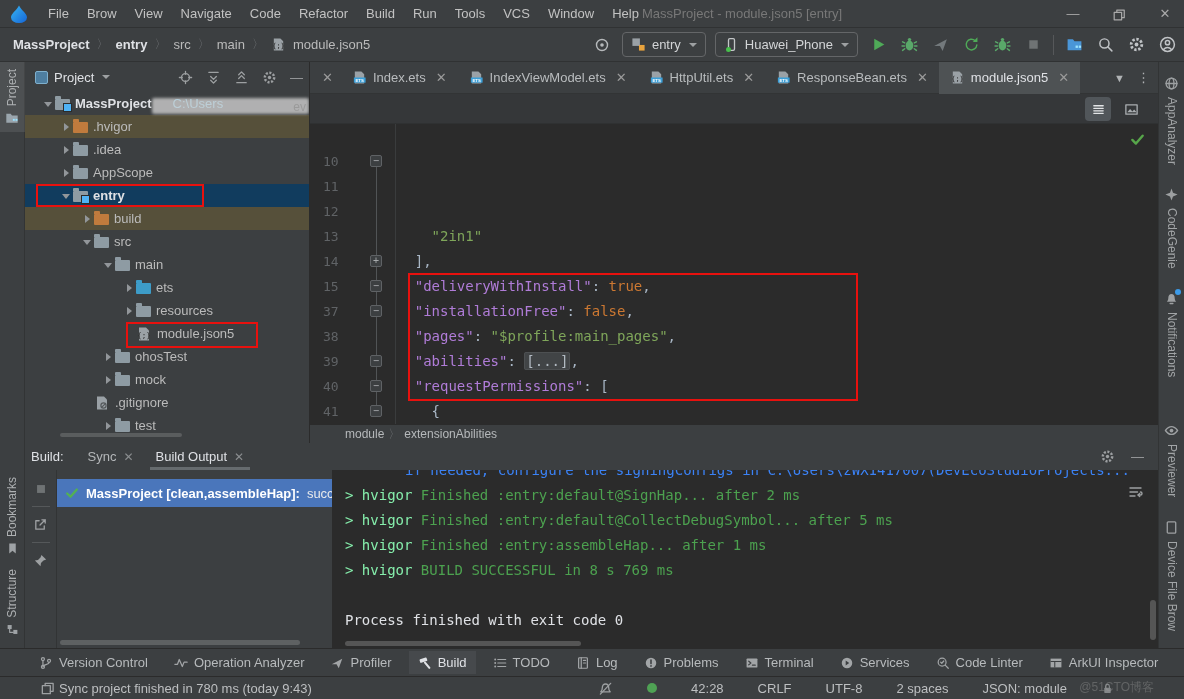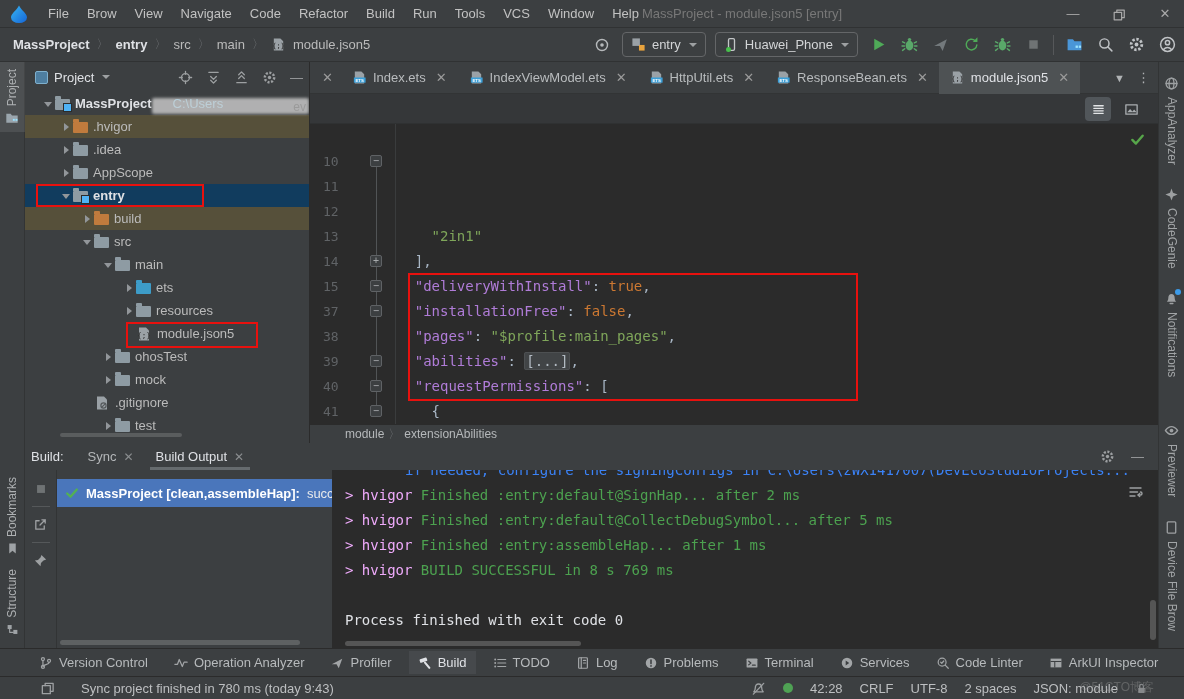--- a/index.html
+++ b/index.html
@@ -103,39 +103,39 @@
   .b-body{position:relative;display:flex;height:178px}
   .b-tools{width:32px;border-right:1px solid #323435;display:flex;flex-direction:column;align-items:center;padding-top:12px;gap:10px;color:#9da0a2}
   .b-tool-div{width:18px;height:1px;background:#55585a}
   .b-tree{position:relative;width:275px;overflow:hidden}
   .b-row{position:absolute;left:0;top:9px;width:275px;height:28px;background:#4a76bb;display:flex;align-items:center;gap:7px;padding-left:8px;color:#fff;white-space:nowrap;overflow:hidden}
   .b-row .rest{color:#e8eaec}
   .b-hscroll{position:absolute;left:3px;bottom:3px;width:240px;height:5px;background:#5e6162;border-radius:3px}
   .b-console{position:relative;flex:1;background:#2b2b2b;font-family:"DejaVu Sans Mono",monospace;font-size:14px;overflow:hidden}
   .con-stack{position:absolute;left:0;top:-12px;right:0}
   .con-line{height:25px;line-height:25px;white-space:pre;padding-left:13px}
-  .con-line .pre{color:#f0abfc}
+  .con-line .pre{color:#86efac}
   .ctoken[data-c="green"]{color:#4ca14f}
   .ctoken[data-c="warn"]{color:#3b82f6}
   .ctoken[data-c="plain"]{color:#dfe1e5}
   .con-line[data-w="warn"]{padding-left:73px}
   .wrap-btn{position:absolute;right:14px;top:14px;color:#9da0a2}
   .con-vscroll{position:absolute;right:2px;top:130px;width:6px;height:40px;background:#555;border-radius:3px}
   .con-hscroll{position:absolute;left:13px;bottom:2px;width:236px;height:5px;background:#555;border-radius:3px}
 
   
   .status-tools{left:0;top:648px;width:1184px;height:28px;border-top:1px solid #2b2b2b;display:flex;align-items:center;gap:8px;padding-left:30px}
   .st-item{display:flex;align-items:center;gap:6px;padding:4px 9px;color:#b7babc}
   .st-item .ic{color:#a2a5a7}
   .st-item.active{background:#46494c;color:#dfe1e5}
 
   
   .statusbar{left:0;top:676px;width:1184px;height:23px;border-top:1px solid #2b2b2b;display:flex;align-items:center;color:#bdbfc1}
-  .sb-left{display:flex;align-items:center;gap:26px;padding-left:40px}
-  .sb-right{margin-left:auto;display:flex;align-items:center;gap:17px;padding-right:36px}
+  .sb-left{display:flex;align-items:center;gap:4px;padding-left:40px}
+  .sb-right{margin-left:auto;display:flex;align-items:center;gap:34px;padding-right:70px}
   .green-dot{width:10px;height:10px;border-radius:50%;background:#4fa254}
   .watermark{position:absolute;right:30px;bottom:3px;color:#9a9a9a;opacity:.4;font-size:12px;pointer-events:none}
 
   
   .anno{position:absolute;border:2px solid #e8110e;z-index:60;pointer-events:none}
 </style>
 </head>
 <body>
 
 <svg width="0" height="0" style="position:absolute">

